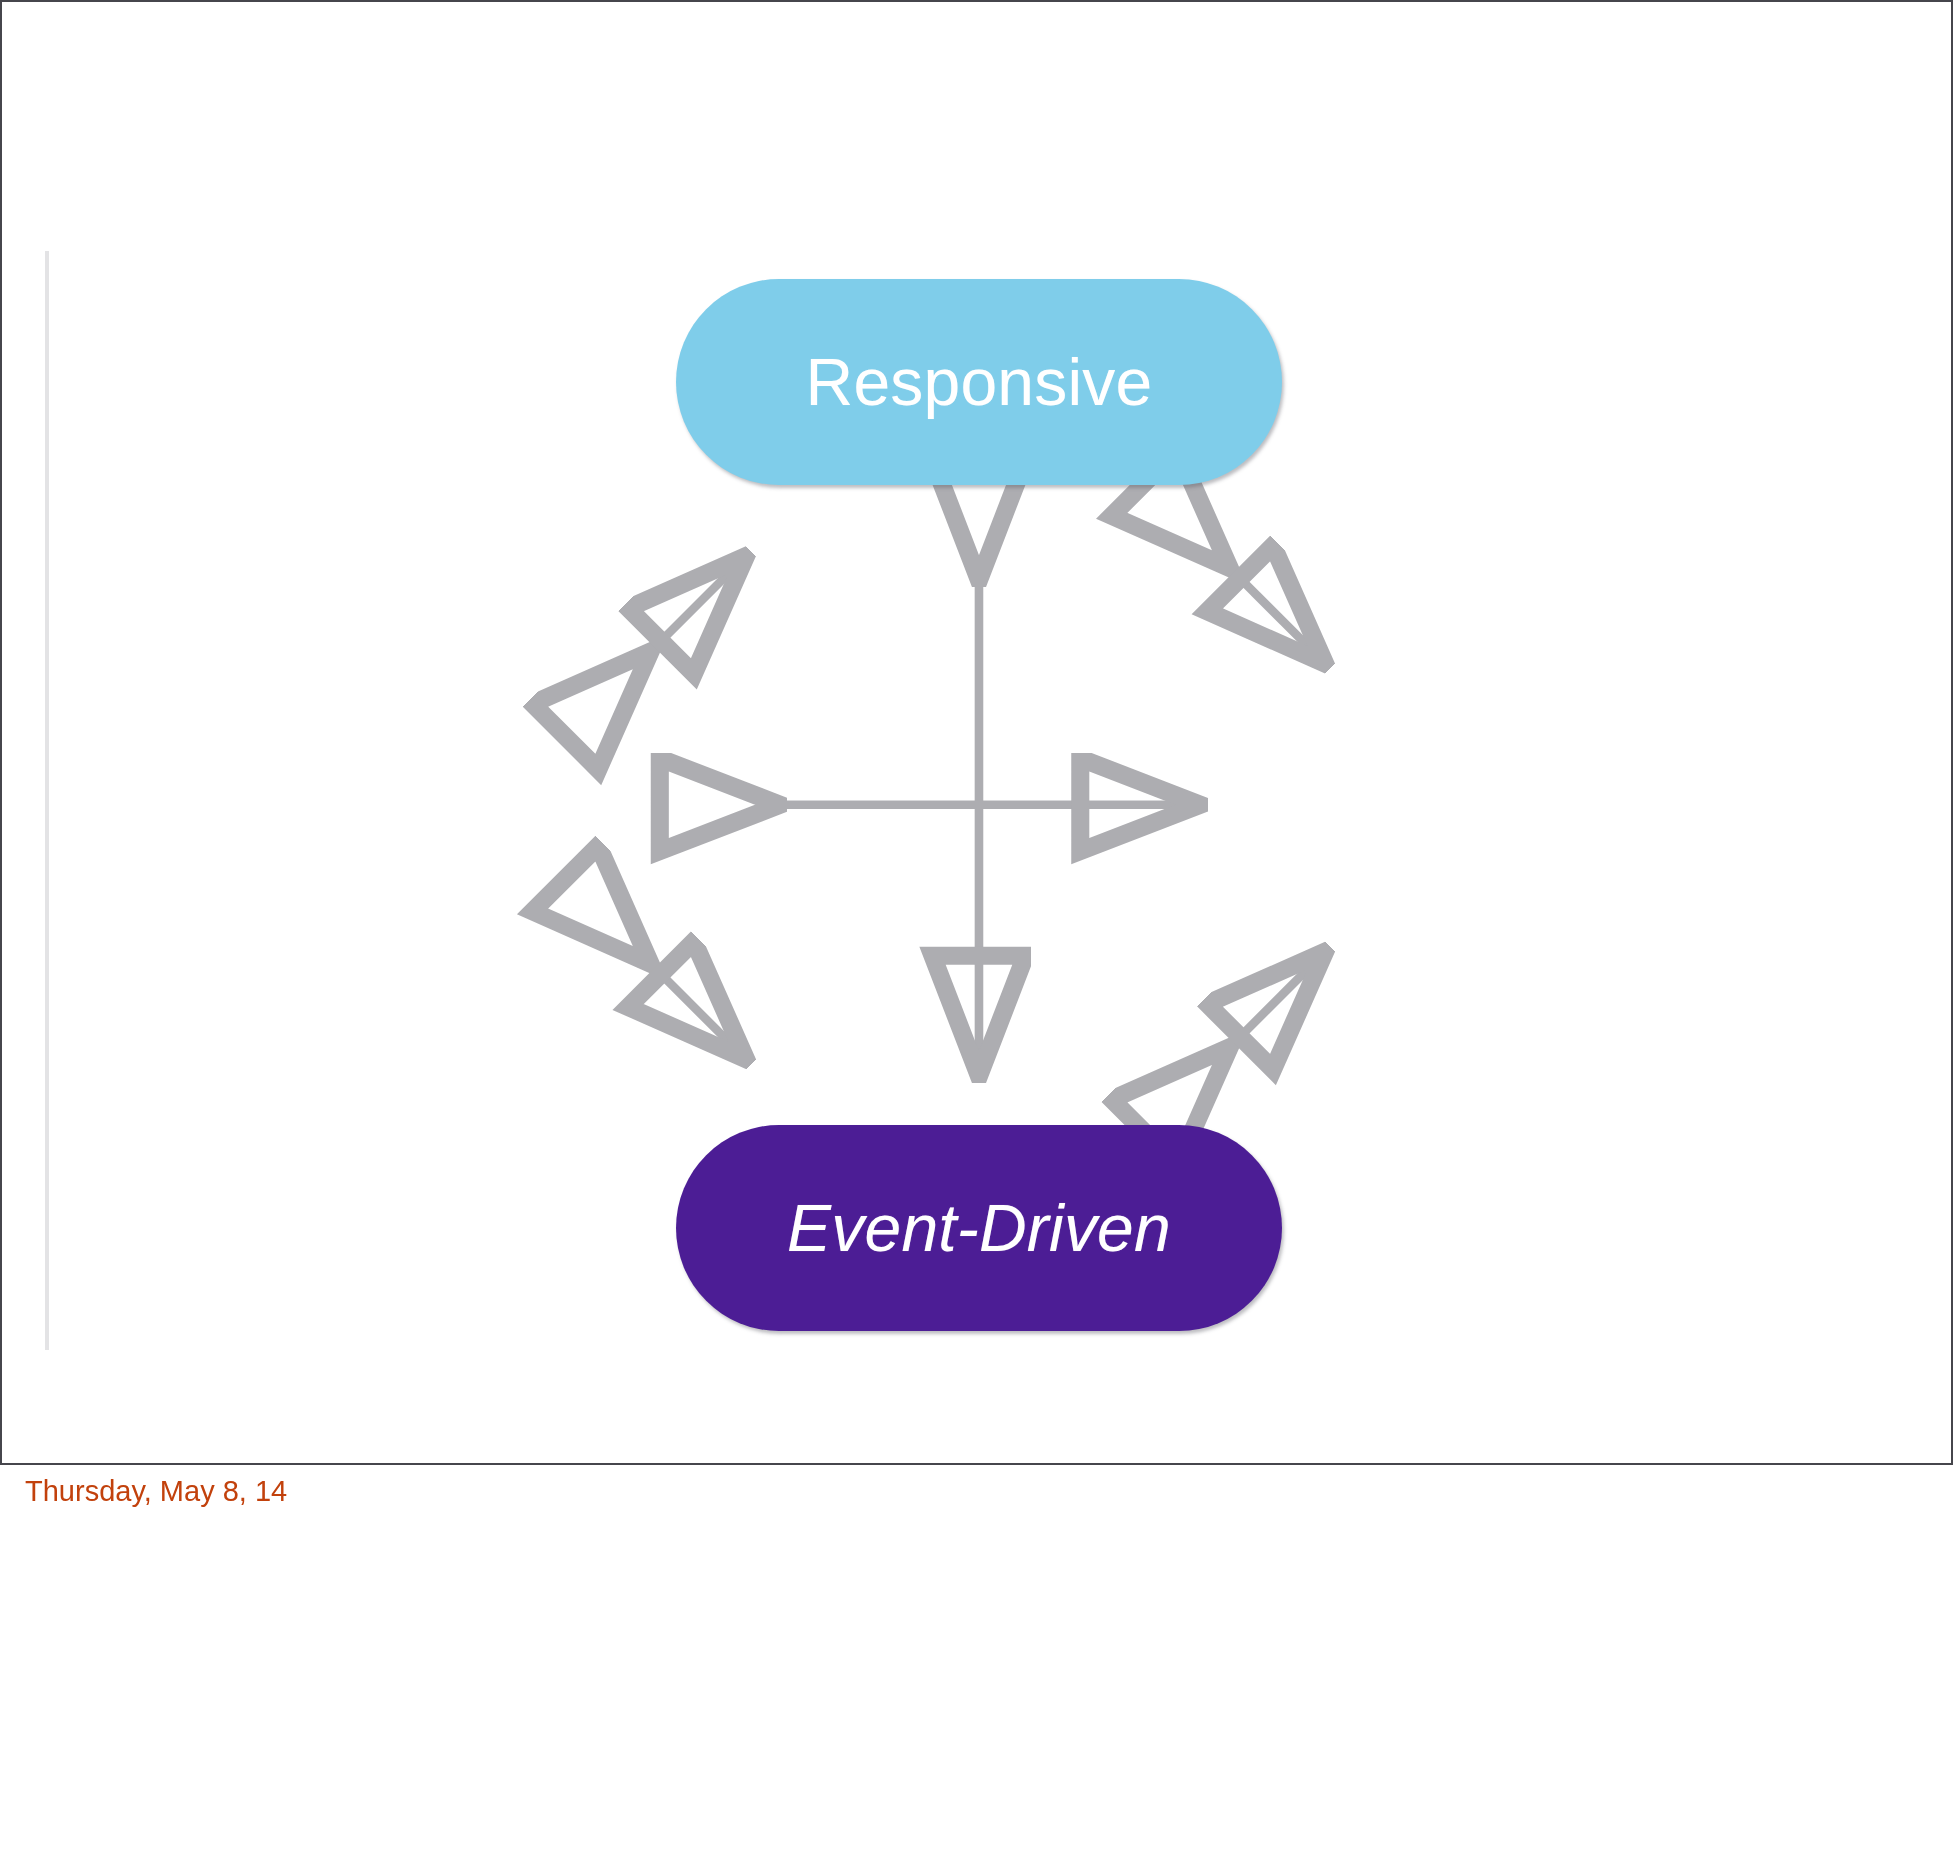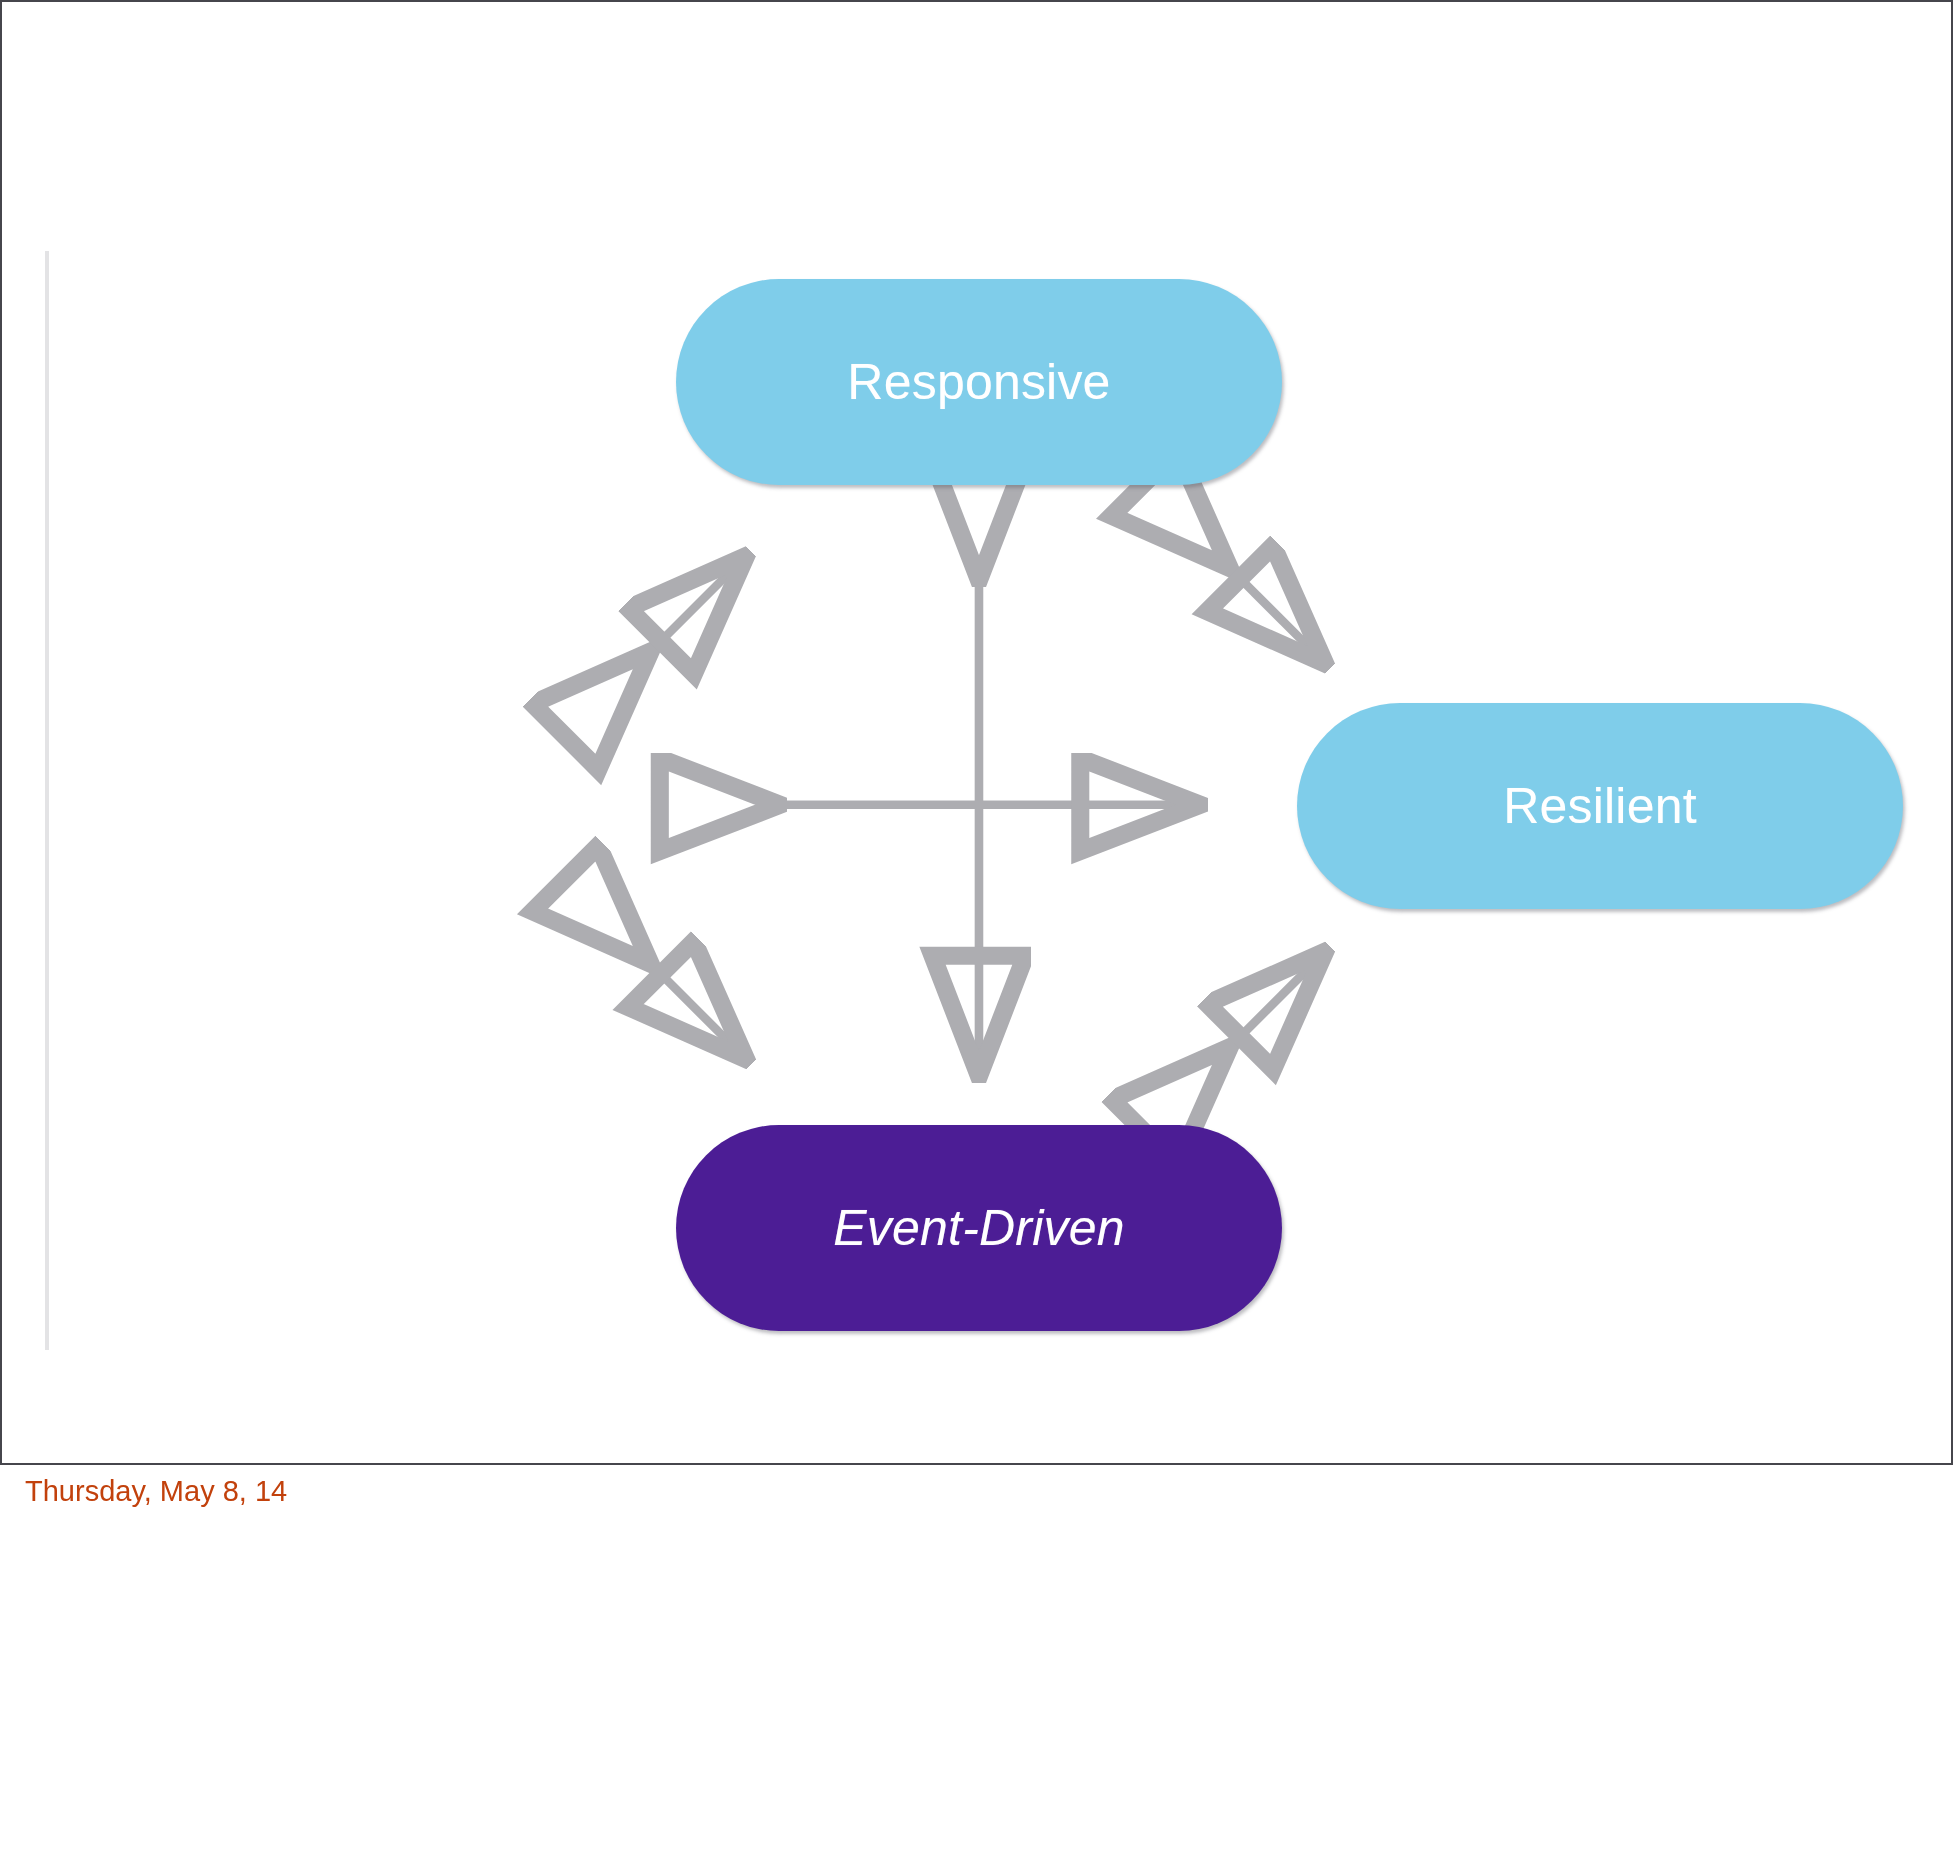--- a/index.html
+++ b/index.html
@@ -49,21 +49,21 @@
   }
 
   
   .node {
     position: absolute;
     display: flex;
     align-items: center;
     justify-content: center;
     border-radius: 955px;
     color: #ffffff;
-    font-size: 50px;
+    font-size: 66px;
     font-weight: 400;
     letter-spacing: 0.2px;
     box-shadow: 1.9px 2.9px 3.8px rgba(90,90,100,0.40);
     text-shadow: 0 0 1px rgba(255,255,255,0.35);
     user-select: none;
   }
 
   #node-responsive {
     left: 674px;
     top: 277px;
@@ -131,20 +131,19 @@
 
       <line x1="672" y1="1000" x2="772" y2="1100"></line>
 
       <line x1="1278" y1="1100" x2="1378" y2="1000"></line>
     </g>
   </svg>
 
   <div id="node-responsive" class="node">Responsive</div>
 
 
-  <div id="node-resilient" class="node">Resilient</div>
 
   <div id="node-event-driven" class="node">Event-Driven</div>
 
 </div>
 
 <div id="footer-date">Thursday, May 8, 14</div>
 
 
 </body></html>

